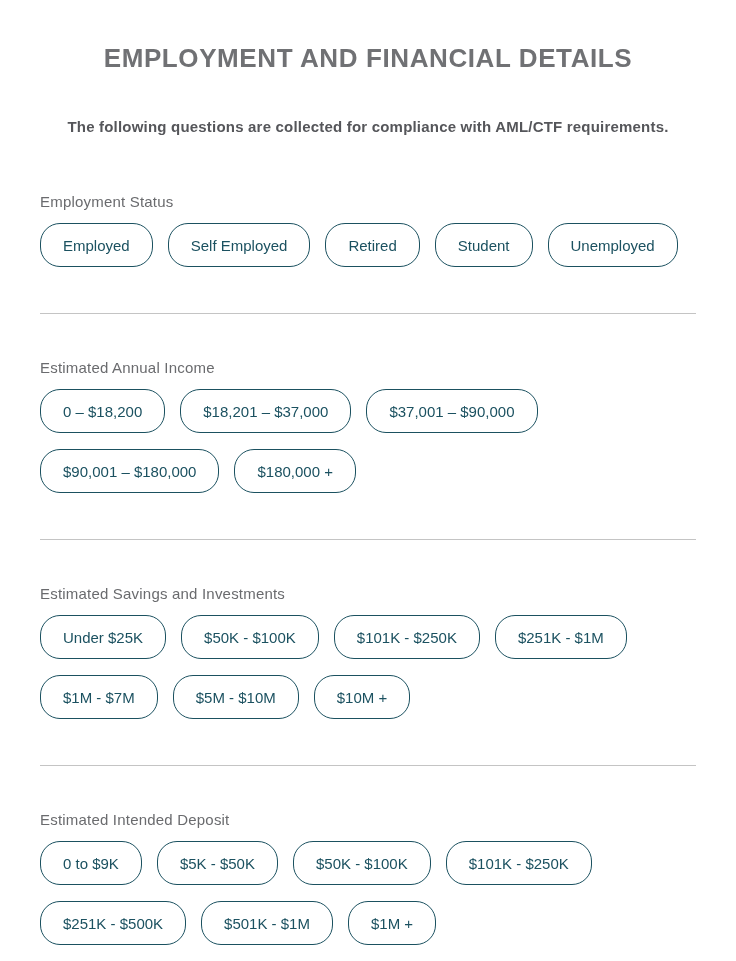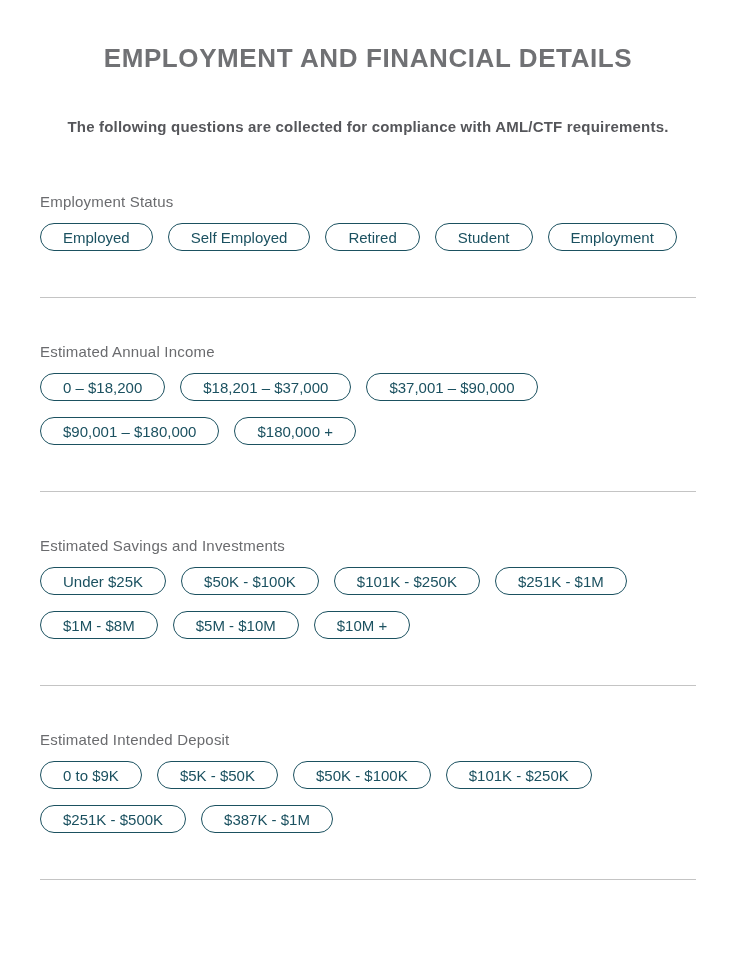--- a/index.html
+++ b/index.html
@@ -56,21 +56,21 @@
     display: flex;
     flex-wrap: wrap;
     column-gap: 15px;
     row-gap: 16px;
   }
   .pill {
     box-sizing: border-box;
     display: inline-flex;
     align-items: center;
     justify-content: center;
-    height: 28px;
+    height: 44px;
     padding: 0 22px;
     background: #ffffff;
     border: 1.5px solid var(--accent-color, #1b5160);
     border-radius: 20px;
     color: var(--accent-color, #1b5160);
     font-family: inherit;
     font-size: 15px;
     white-space: nowrap;
     cursor: pointer;
   }
@@ -82,50 +82,51 @@
   <h1 class="title">EMPLOYMENT AND FINANCIAL DETAILS</h1>
   <p class="subtitle">The following questions are collected for compliance with AML/CTF requirements.</p>
   <div class="sections">
       <section class="q-section">
     <div class="q-label">Employment Status</div>
     <div class="q-options">
           <button type="button" class="pill">Employed</button>
           <button type="button" class="pill">Self Employed</button>
           <button type="button" class="pill">Retired</button>
           <button type="button" class="pill">Student</button>
-          <button type="button" class="pill">Employment</button>
+          <button type="button" class="pill">Unemployed</button>
         </div>
   </section>
       <section class="q-section">
     <div class="q-label">Estimated Annual Income</div>
     <div class="q-options">
           <button type="button" class="pill">0 – $18,200</button>
           <button type="button" class="pill">$18,201 – $37,000</button>
           <button type="button" class="pill">$37,001 – $90,000</button>
           <button type="button" class="pill">$90,001 – $180,000</button>
           <button type="button" class="pill">$180,000 +</button>
         </div>
   </section>
       <section class="q-section">
     <div class="q-label">Estimated Savings and Investments</div>
     <div class="q-options">
           <button type="button" class="pill">Under $25K</button>
           <button type="button" class="pill">$50K - $100K</button>
           <button type="button" class="pill">$101K - $250K</button>
           <button type="button" class="pill">$251K - $1M</button>
-          <button type="button" class="pill">$1M - $8M</button>
+          <button type="button" class="pill">$1M - $7M</button>
           <button type="button" class="pill">$5M - $10M</button>
           <button type="button" class="pill">$10M +</button>
         </div>
   </section>
       <section class="q-section">
     <div class="q-label">Estimated Intended Deposit</div>
     <div class="q-options">
           <button type="button" class="pill">0 to $9K</button>
           <button type="button" class="pill">$5K - $50K</button>
           <button type="button" class="pill">$50K - $100K</button>
           <button type="button" class="pill">$101K - $250K</button>
           <button type="button" class="pill">$251K - $500K</button>
-          <button type="button" class="pill">$387K - $1M</button>
+          <button type="button" class="pill">$501K - $1M</button>
+          <button type="button" class="pill">$1M +</button>
         </div>
   </section>
     </div>
 </div>
 
 </body></html>

